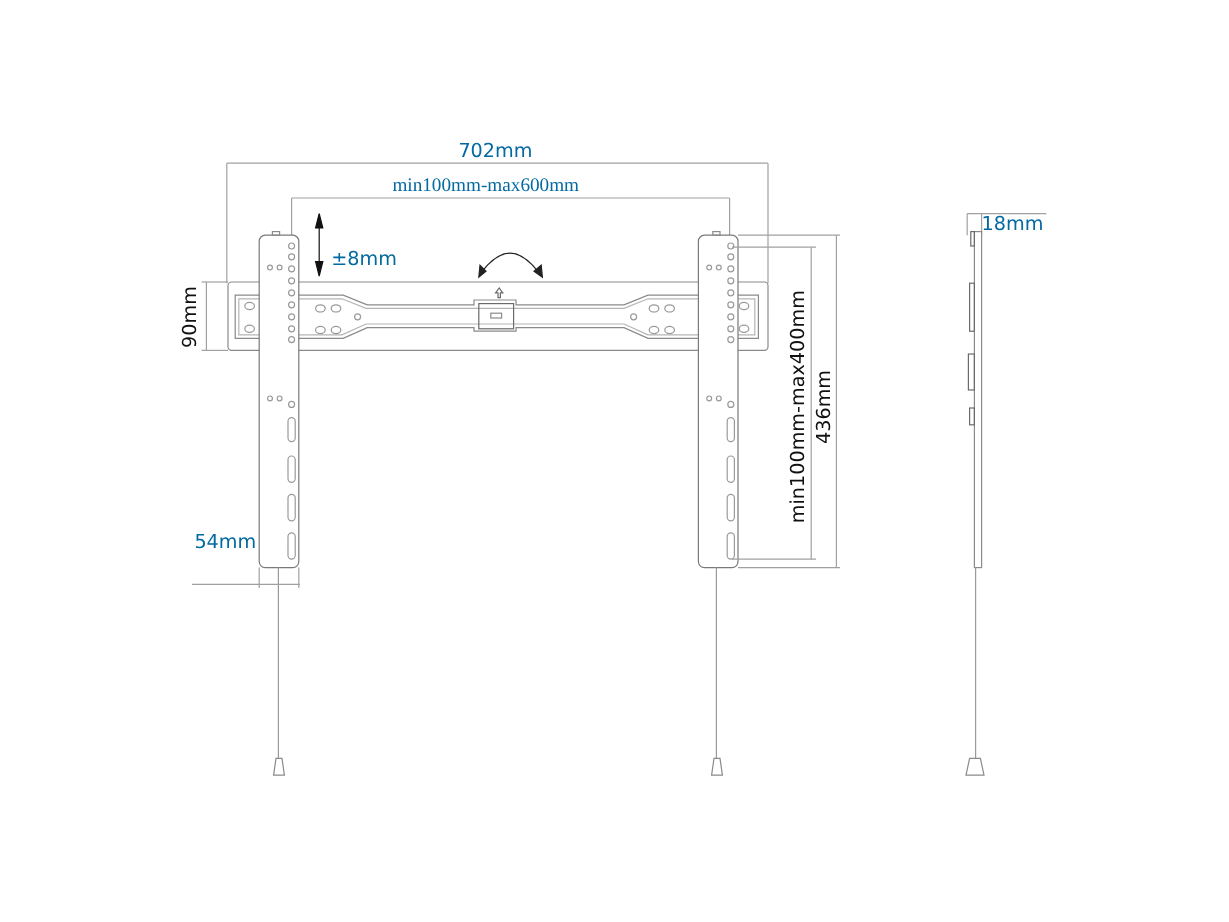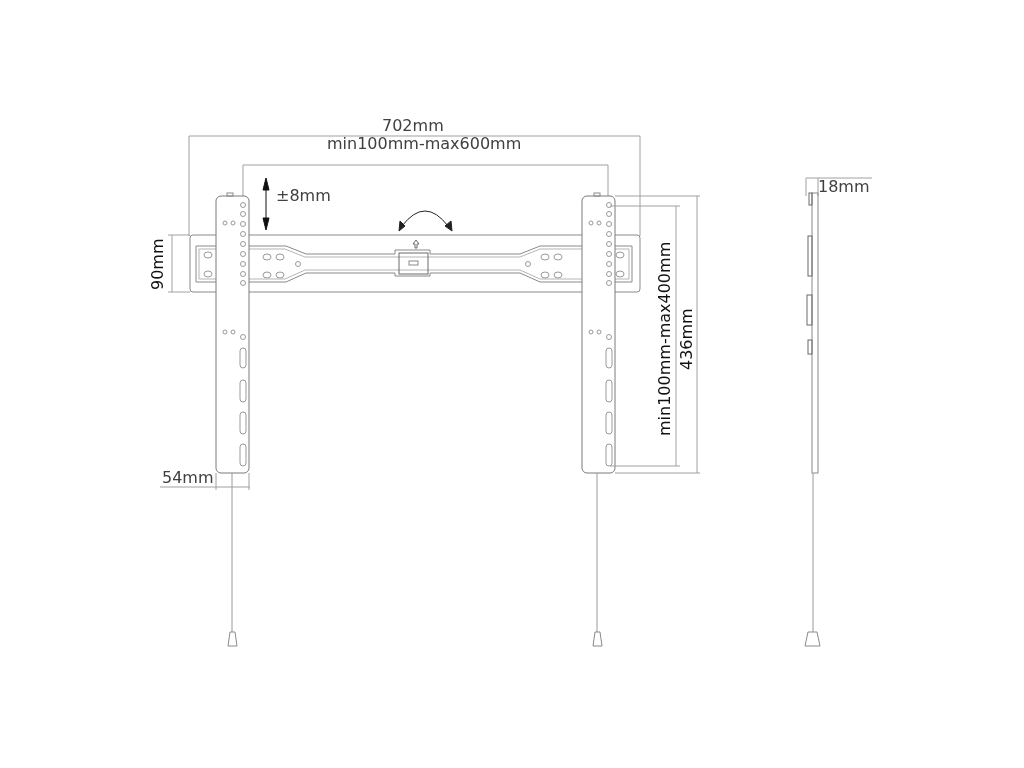--- a/index.html
+++ b/index.html
@@ -1,18 +1,18 @@
 <!DOCTYPE html>
 <html><head>
 <meta charset="utf-8">
 <style>
   html, body { margin:0; padding:0; background:#ffffff; }
   body { width:1024px; height:768px; position:relative; overflow:hidden; font-family:"DejaVu Sans", sans-serif; }
   svg { position:absolute; left:0; top:0; }
-  .lbl { position:absolute; color:#404040; font-size:16px; white-space:nowrap; line-height:1; }
+  .lbl { position:absolute; color:#0369a1; font-size:16px; white-space:nowrap; line-height:1; }
   .vlbl { position:absolute; color:#111; font-size:16px; white-space:nowrap; line-height:1; transform-origin:0 0; transform:rotate(-90deg); }
 </style>
 </head>
 <body>
 
 <svg width="1024" height="768" viewBox="0 0 1024 768">
   <g fill="none" stroke="#8a8a8a" stroke-width="1">
 
     <g>
       <line x1="189" y1="136" x2="640" y2="136" stroke="#a0a0a0"></line>
@@ -152,19 +152,19 @@
       <rect x="808" y="236" width="4" height="40" stroke="#6a6a6a"></rect>
       <rect x="807" y="295" width="5" height="30" stroke="#6a6a6a"></rect>
       <rect x="808" y="340" width="4" height="14" stroke="#6a6a6a"></rect>
       <line x1="813" y1="473" x2="813" y2="632" stroke="#9a9a9a"></line>
       <path d="M808 632 L817 632 L820 646 L805 646 Z"></path>
     </g>
   </g>
 </svg>
 
 <div class="lbl" style="left:382px;top:118px;">702mm</div>
-<div class="lbl" style="left:327px;top:136px;">min100mm-max600mm</div>
-<div class="lbl" style="left:276px;top:188px;">±8mm</div>
+<div class="lbl" style="left:327px;top:147px;font-family:Liberation Serif, serif;">min100mm-max600mm</div>
+<div class="lbl" style="left:276px;top:208px;">±8mm</div>
 <div class="vlbl" style="left:150px;top:290px;">90mm</div>
-<div class="lbl" style="left:162px;top:470px;text-align:right;">54mm</div>
+<div class="lbl" style="left:162px;top:444px;text-align:right;">54mm</div>
 <div class="vlbl" style="left:657px;top:436px;">min100mm-max400mm</div>
 <div class="vlbl" style="left:679px;top:370px;">436mm</div>
 <div class="lbl" style="left:818px;top:163px;margin-top:16px;">18mm</div>
 
 </body></html>

